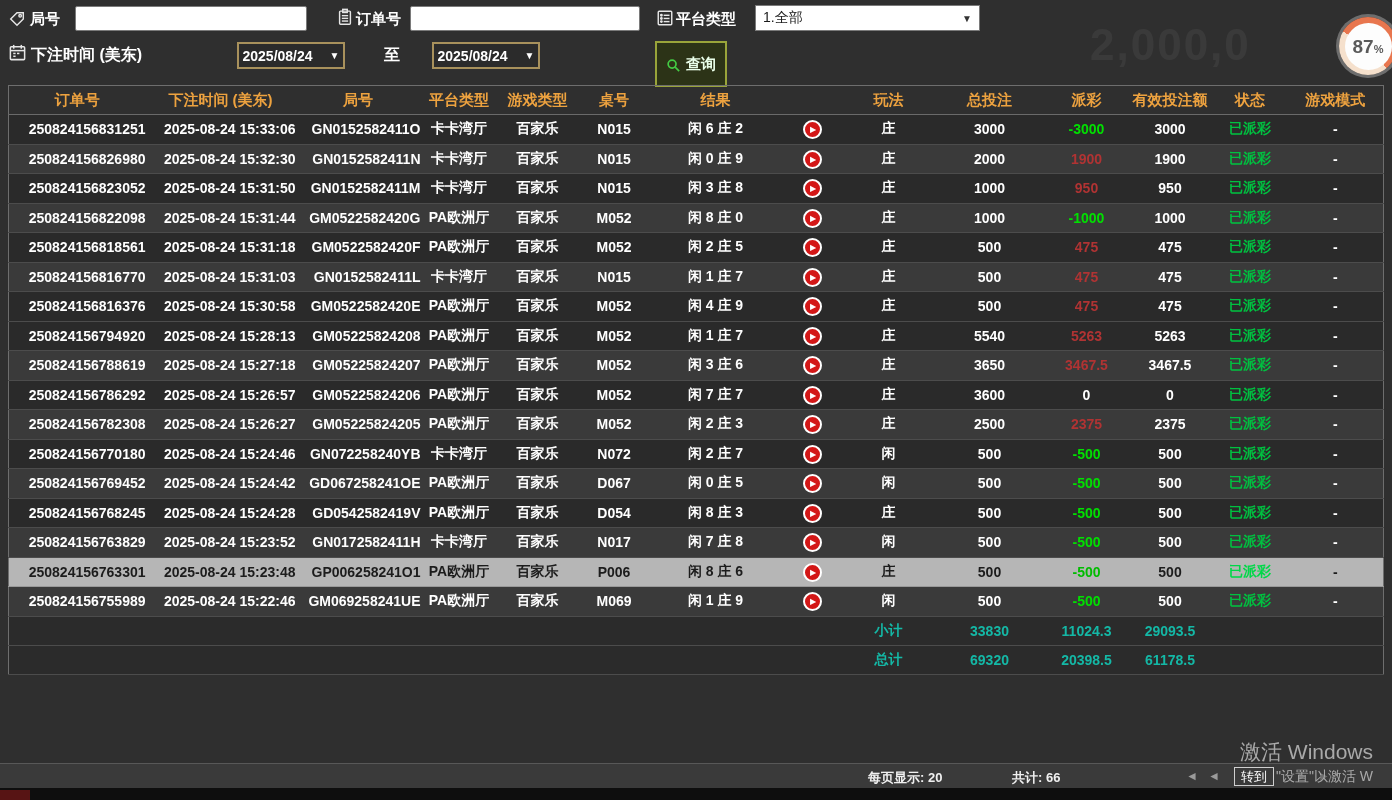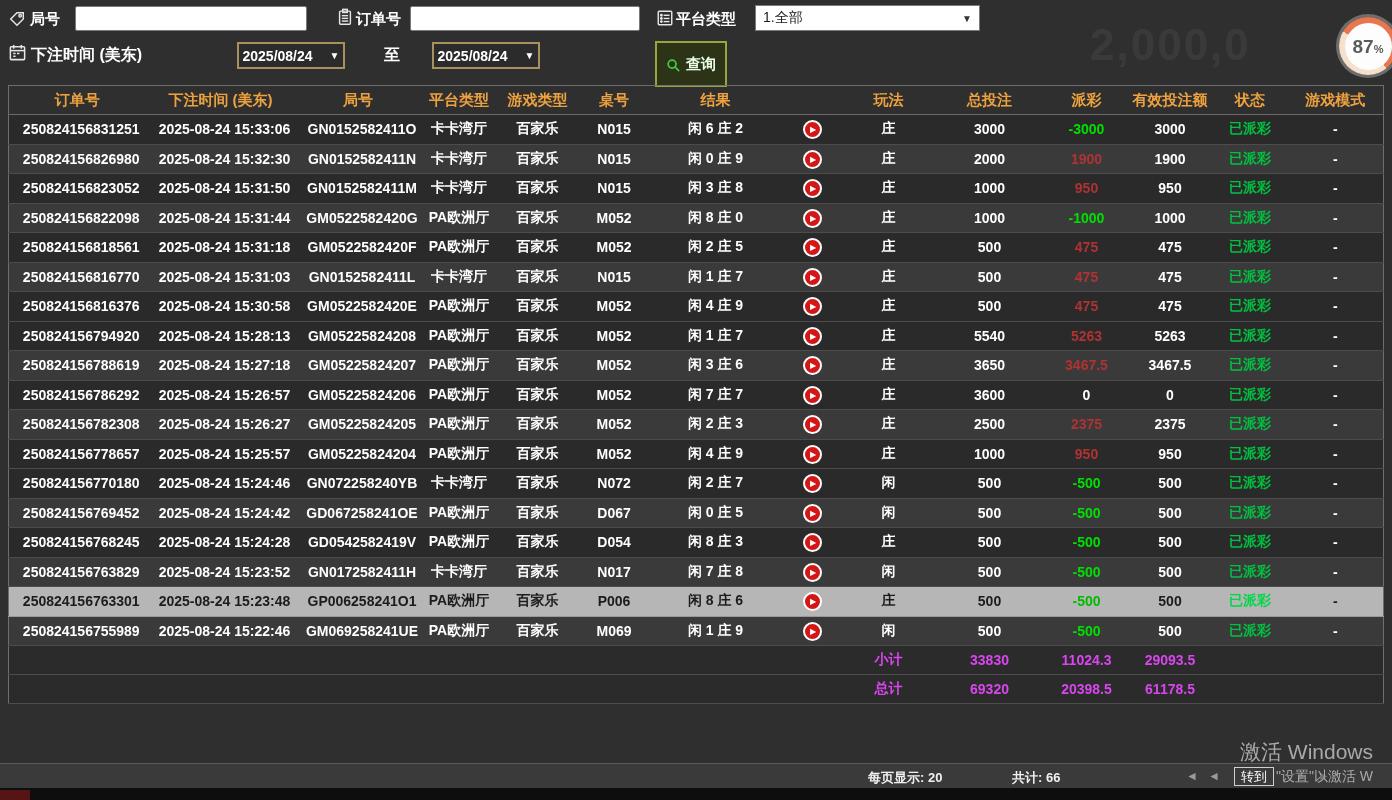--- a/index.html
+++ b/index.html
@@ -64,41 +64,41 @@
   }
   .grid th {
     color: #eda23f; font-size: 15px; font-weight: bold; height: 29px;
     border-bottom: 1px solid #6a6a6a; white-space: nowrap; overflow: hidden;
   }
   .grid td {
     color: #ffffff; font-size: 14px; font-weight: bold; height: 29.5px;
     text-align: center; border-bottom: 1px solid #4c4c4c;
     white-space: nowrap; overflow: hidden;
   }
-  .grid td.left { text-align: center; padding-left: 8px; }
+  .grid td.left { text-align: right; padding-left: 8px; }
   tr.odd  { background: #2a2a2a; }
   tr.even { background: #3a3a3a; }
   td.pg { color: #00e000; }
   td.pr { color: #b03333; }
   td.pw { color: #ffffff; }
   td.status { color: #00c040; }
   tr.hl, tr.hl.odd, tr.hl.even { background: #b6b6b6; }
   tr.hl td { color: #1c1c1c; border-bottom-color: #999; }
   tr.hl td.pg { color: #00bc00; }
   tr.hl td.status { color: #00d848; }
 
   .play {
     display: inline-flex; align-items: center; justify-content: center;
     width: 19px; height: 19px; border-radius: 50%;
     background: #d31717; border: 2px solid #ffffff; color: #fff;
     font-size: 8px; padding-left: 2px; cursor: pointer;
   }
 
   tr.sumrow td {
-    background: #2b2b2b; color: #d946ef; height: 29px;
+    background: #2b2b2b; color: #14b8a6; height: 29px;
     border-bottom: 1px solid #4c4c4c; font-size: 14px;
   }
   tr.sumrow.first td { border-top: 1px solid #7a7a7a; }
 
   
   .pagebar {
     position: absolute; left: 0; top: 763px; width: 1392px; height: 25px;
     background: #3a3a3a; border-top: 1px solid #585858; z-index: 3; padding-left: 40px;
   }
   .pagebar .txt { position: absolute; top: 5px; color: #f0f0f0; font-size: 13px; font-weight: bold; }
@@ -412,36 +412,20 @@
         <td>闲 2 庄 3</td>
         <td><span class="play">▶</span></td>
         <td>庄</td>
         <td>2500</td>
         <td class="pr">2375</td>
         <td>2375</td>
         <td class="status">已派彩</td>
         <td>-</td>
       </tr>
       <tr class="odd">
-        <td class="left">250824156778657</td>
-        <td class="left">2025-08-24 15:25:57</td>
-        <td class="left">GM05225824204</td>
-        <td>PA欧洲厅</td>
-        <td>百家乐</td>
-        <td>M052</td>
-        <td>闲 4 庄 9</td>
-        <td><span class="play">▶</span></td>
-        <td>庄</td>
-        <td>1000</td>
-        <td class="pr">950</td>
-        <td>950</td>
-        <td class="status">已派彩</td>
-        <td>-</td>
-      </tr>
-      <tr class="odd">
         <td class="left">250824156770180</td>
         <td class="left">2025-08-24 15:24:46</td>
         <td class="left">GN072258240YB</td>
         <td>卡卡湾厅</td>
         <td>百家乐</td>
         <td>N072</td>
         <td>闲 2 庄 7</td>
         <td><span class="play">▶</span></td>
         <td>闲</td>
         <td>500</td>

